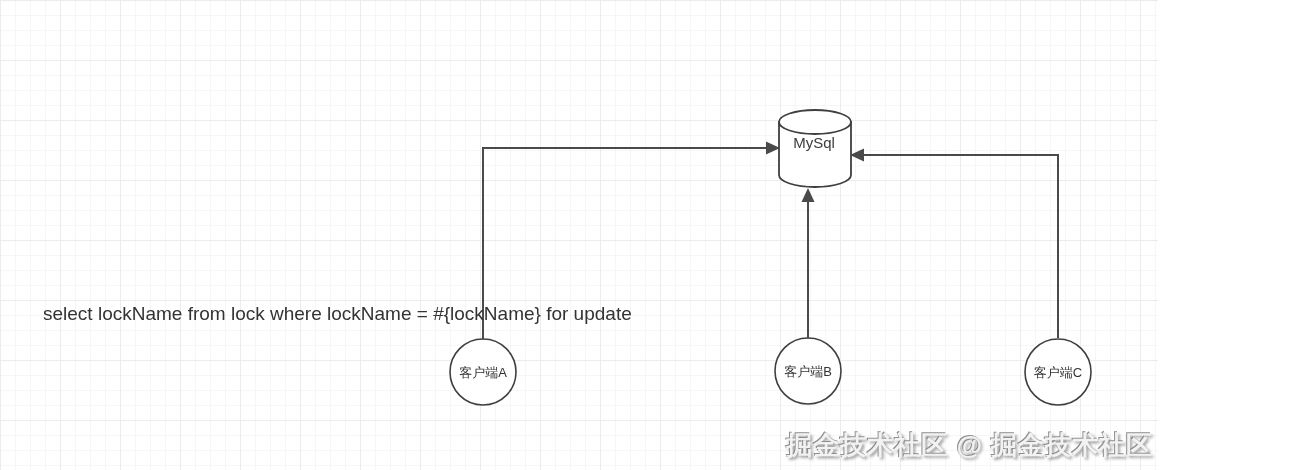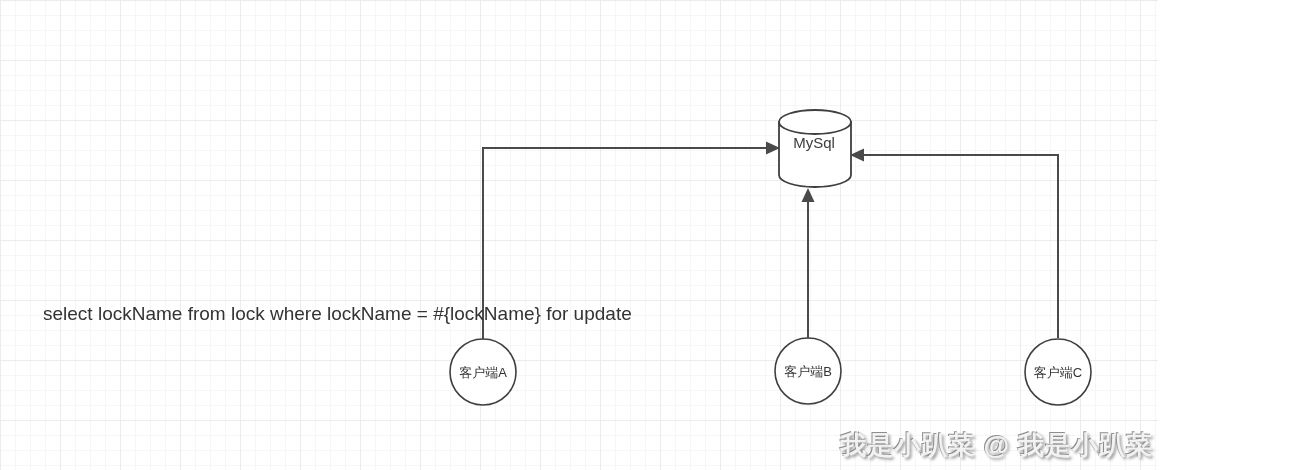--- a/index.html
+++ b/index.html
@@ -114,15 +114,15 @@
     </g>
 
     <g>
       <circle class="node-circle" cx="1058" cy="372" r="33"></circle>
       <text class="client-label" x="1058" y="377">客户端C</text>
     </g>
   </svg>
 
   <div class="query-text">select lockName from lock where lockName = #{lockName} for update</div>
 
-  <div class="watermark">我是小趴菜 @ 我是小趴菜</div>
+  <div class="watermark">掘金技术社区 @ 掘金技术社区</div>
 
 </div>
 
 </body></html>

